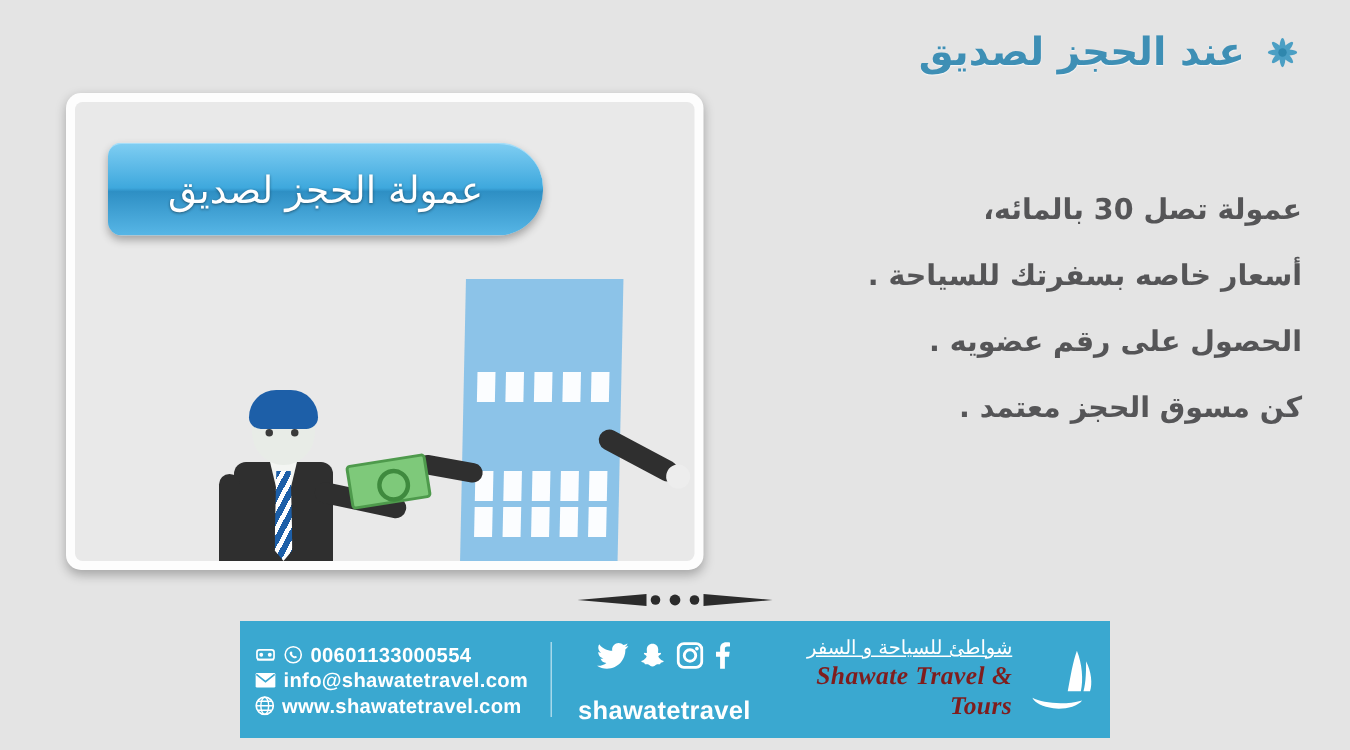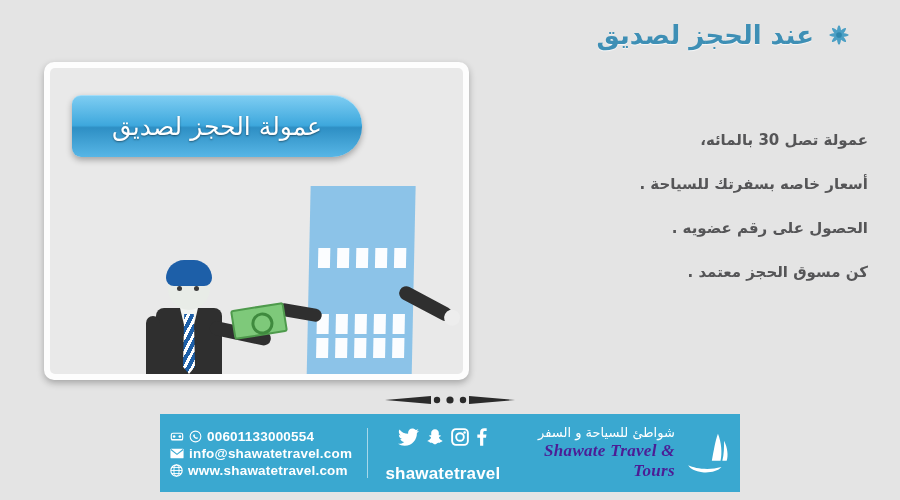--- a/index.html
+++ b/index.html
@@ -135,42 +135,42 @@
   }
   .money::before {
     content:""; position:absolute; left:50%; top:50%;
     width:16px; height:16px; margin:-8px 0 0 -8px;
     border:3px solid #3f8a3e; border-radius:50%;
   }
 
   
   .headline {
     position: absolute;
-    right: 48px; top: 20px;
+    right: 32px; top: 20px;
     display: flex; align-items: center; gap: 12px;
     direction: rtl;
   }
   .headline h1 {
     font-family: "DejaVu Sans", sans-serif;
     font-size: 26px; font-weight: bold;
     color: #3e8fb5;
     text-shadow: 0 1px 1px rgba(255,255,255,.75);
   }
   .star-icon { width: 26px; height: 26px; flex: 0 0 auto; }
 
   .bullets {
     position: absolute;
     right: 32px; top: 118px;
     width: 420px;
     direction: rtl; text-align: right;
   }
   .bullets li {
     list-style: none;
     font-family: "DejaVu Sans", sans-serif;
-    font-size: 15px; font-weight: bold;
+    font-size: 19px; font-weight: bold;
     color: #555557;
     line-height: 44px;
     white-space: nowrap;
   }
 
   
   .footer {
     position: absolute;
     left: 160px; top: 414px;
     width: 580px; height: 78px;
@@ -195,25 +195,25 @@
   .social-handle {
     font-family: "Liberation Sans", sans-serif;
     font-size: 17px; font-weight: bold; color: #ffffff;
     margin-top: 18px; letter-spacing: .2px;
   }
 
   .logo { display: flex; align-items: center; gap: 8px; margin-left: 16px; }
   .logo-text { text-align: right; }
   .logo-ar {
     font-family: "DejaVu Sans", sans-serif;
-    font-size: 13px; color: #ffffff; direction: rtl; letter-spacing: .3px;
+    font-size: 13px; color: #ffffff; direction: rtl; letter-spacing: .3px; text-decoration: underline;
   }
   .logo-en {
     font-family: "Liberation Serif", serif;
-    font-size: 17px; font-style: italic; font-weight: bold; color: #4c1d95;
+    font-size: 17px; font-style: italic; font-weight: bold; color: #7f1d1d;
     letter-spacing: .3px; margin-top: 1px;
   }
 
   .divider { position: absolute; left: 385px; top: 392px; width: 130px; height: 16px; }
 </style>
 </head>
 <body>
 
 <div class="stage">
 

